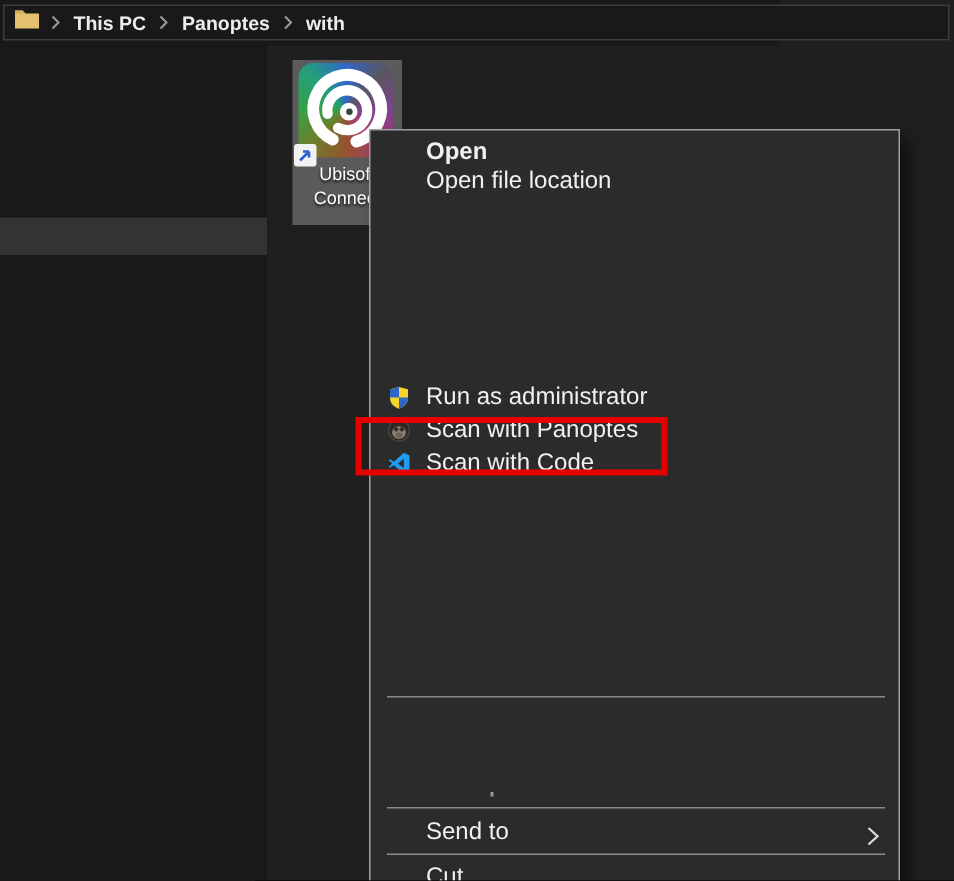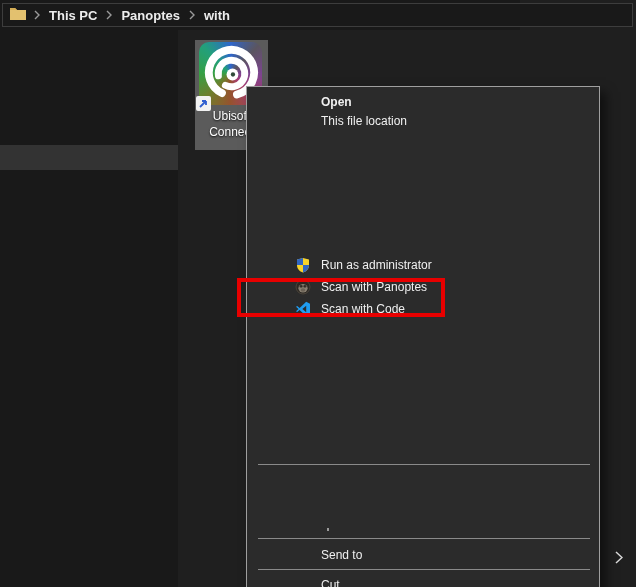--- a/index.html
+++ b/index.html
@@ -40,21 +40,21 @@
   }
   
   .context-menu{
     position:absolute;left:246px;top:86px;width:354px;height:520px;
     background:#2b2b2b;border:1px solid #9f9f9f;box-sizing:border-box;
     box-shadow:6px 6px 10px rgba(0,0,0,0.5);z-index:5;
   }
   .mi{
     position:absolute;left:0;width:100%;height:22px;line-height:22px;
     padding-left:37px;box-sizing:border-box;
-    color:#f0f0f0;font-size:12px;white-space:nowrap;cursor:default;margin-left:37px;
+    color:#f0f0f0;font-size:16px;white-space:nowrap;cursor:default;
   }
   .mi.bold{font-weight:bold;}
   .mi .mi-icon{position:absolute;left:11px;top:3px;width:16px;height:16px;}
   .mi .submenu-arrow{position:absolute;right:13px;top:5px;}
   .msep{position:absolute;left:11px;width:332px;height:1px;background:#8a8a8a;}
   .stray-dot{position:absolute;width:2px;height:3px;background:#9a9a9a;}
   
   .red-box{
     position:absolute;left:237px;top:278px;width:208px;height:39px;
     border:4px solid #e80000;box-sizing:border-box;z-index:20;
@@ -117,21 +117,21 @@
     </div>
   </div>
 
   <div class="context-menu">
 
     <div class="mi bold" style="top:4px;">
       <span>Open</span>
     </div>
 
     <div class="mi" style="top:23px;">
-      <span>This file location</span>
+      <span>Open file location</span>
     </div>
 
     <div class="mi" style="top:167px;">
       <span class="mi-icon">
         <svg width="16" height="16" viewBox="0 0 16 16">
           <path d="M8 1 L14 2.5 V8 C14 12 11.5 14.3 8 15.5 C4.5 14.3 2 12 2 8 V2.5 Z" fill="#f6d32d"></path>
           <path d="M8 1 L2 2.5 V8 H8 Z" fill="#2f66c4"></path>
           <path d="M8 8 H14 C14 12 11.5 14.3 8 15.5 Z" fill="#2f66c4"></path>
         </svg>
       </span>

